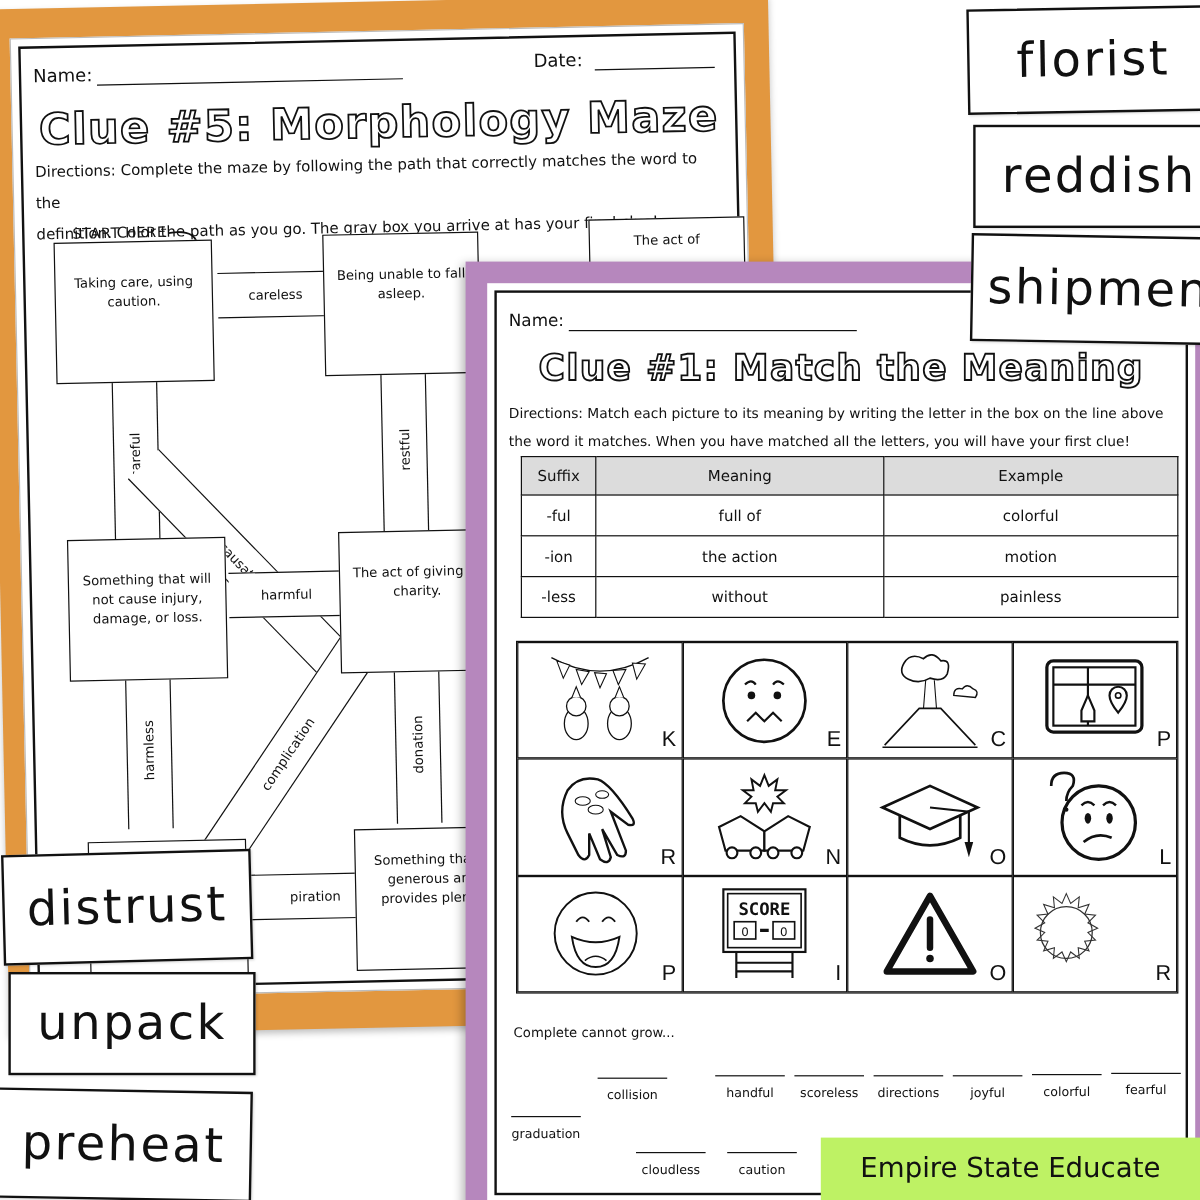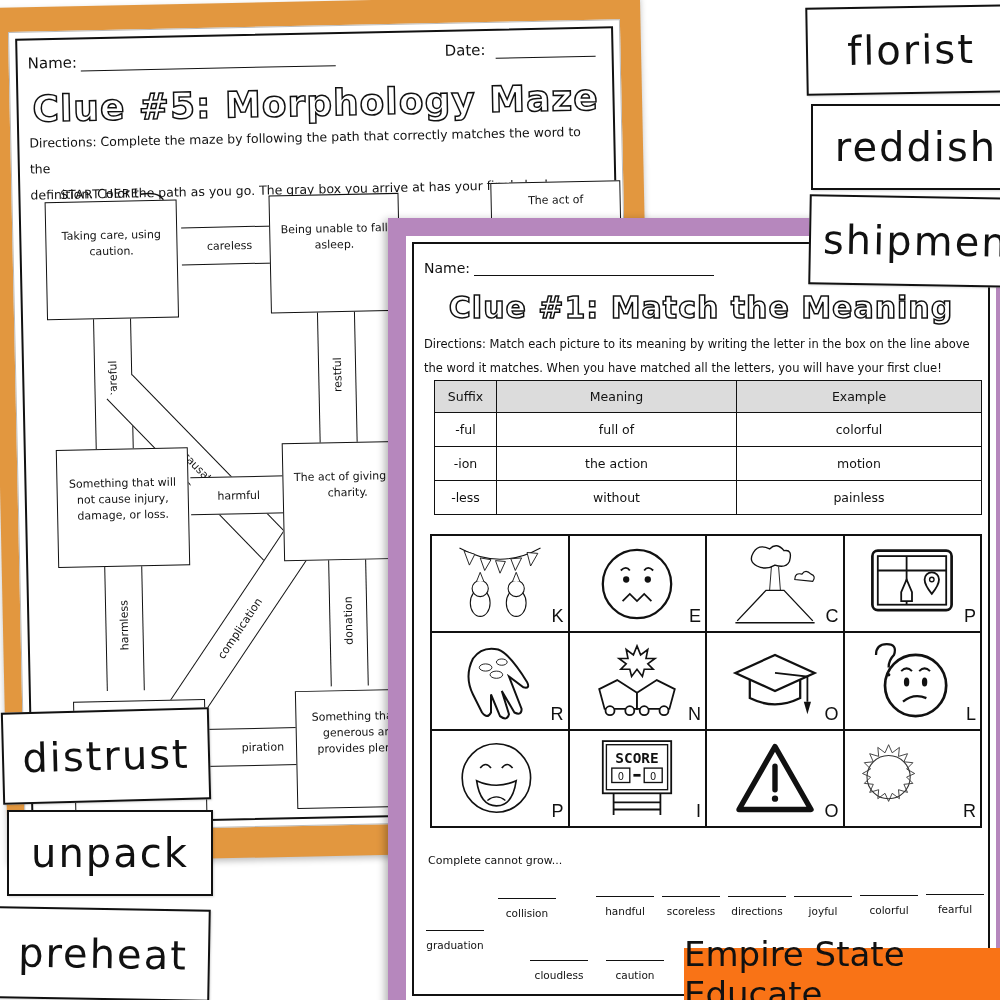--- a/index.html
+++ b/index.html
@@ -83,22 +83,22 @@
     .answer-slot .line { border-top: 1.5px solid #111; margin-bottom: 8px; height: 0; }
 
     
     .word-card {
       position: absolute; background: #fff; border: 2px solid #111;
       font-family: "DejaVu Sans", sans-serif; font-size: 40px; letter-spacing: 2px;
       display: flex; align-items: center; justify-content: center;
       box-shadow: 1px 1px 2px rgba(0,0,0,0.15);
     }
     .brand {
-      position: absolute; left: 684px; top: 948px; width: 316px; height: 52px; background: #f97316;
-      font-family: "DejaVu Sans", sans-serif; font-size: 34px; display: flex; align-items: center; justify-content: center;
+      position: absolute; left: 684px; top: 948px; width: 316px; height: 52px; background: #bef264;
+      font-family: "DejaVu Sans", sans-serif; font-size: 23px; display: flex; align-items: center; justify-content: center;
     }
   </style>
 </head>
 <body>
 
 <div class="orange-backing"></div>
 <div class="orange-paper">
   <div class="inner">
     <div class="ws-name-row">
       <span>Name:</span>

